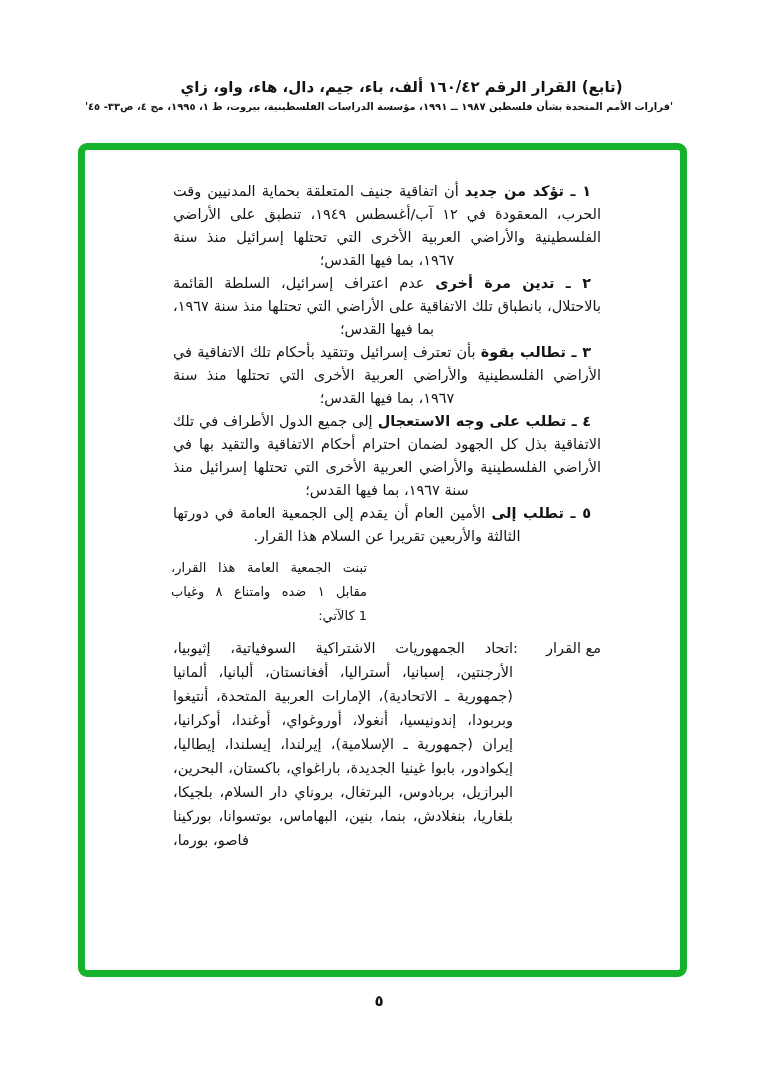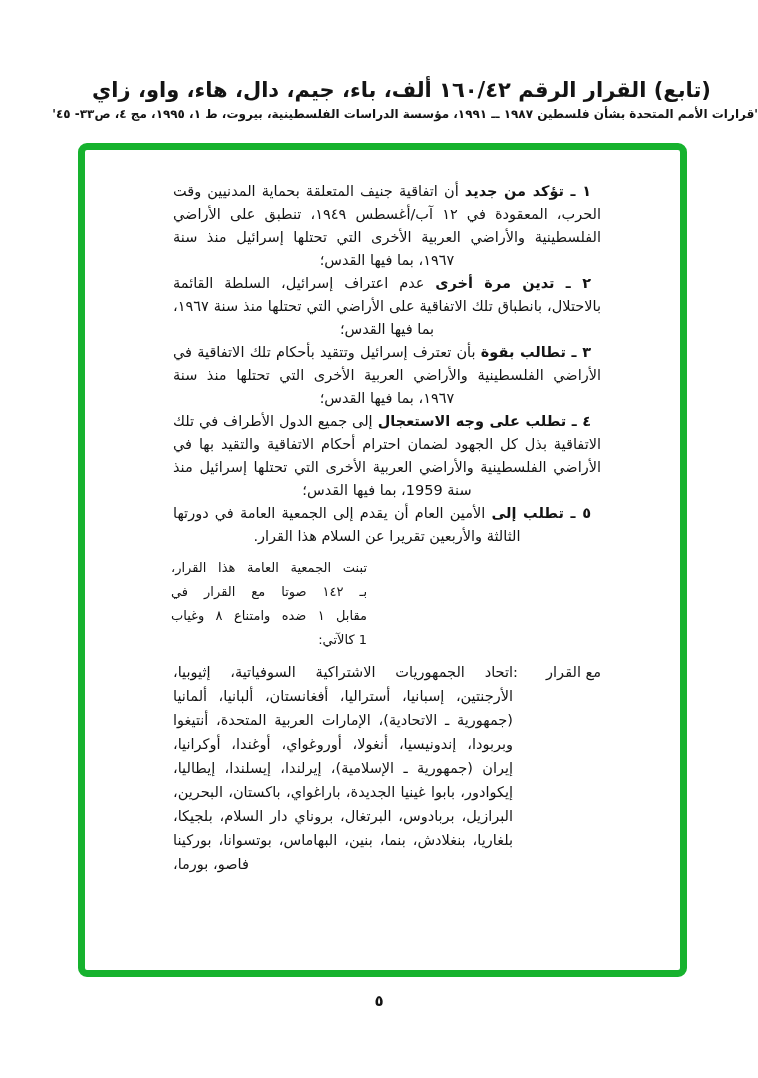--- a/index.html
+++ b/index.html
@@ -22,30 +22,29 @@
   }
   .header {
     position: absolute;
     top: 78px;
     left: 0;
     right: 0;
     text-align: center;
     direction: rtl;
   }
   .header-line1 {
-    font-size: 21px;
+    font-size: 15px;
     font-weight: bold;
     letter-spacing: 0.2px;
     margin-left: 45px;
   }
   .header-line2 {
-    font-size: 12px;
+    font-size: 10px;
     font-weight: bold;
     margin-top: 5px;
-    text-align: right;
   }
   .frame {
     position: absolute;
     left: 78px;
     top: 143px;
     width: 609px;
     height: 834px;
     box-sizing: border-box;
     border: 7px solid #701a75;
     border-radius: 9px;
@@ -122,27 +121,26 @@
 
   <div class="frame" style="border-color: rgb(22, 178, 46);">
     <div class="content">
 
       <p class="para"><b class="lead">١ ـ تؤكد من جديد</b><span> أن اتفاقية جنيف المتعلقة بحماية المدنيين وقت الحرب، المعقودة في ١٢ آب/أغسطس ١٩٤٩، تنطبق على الأراضي الفلسطينية والأراضي العربية الأخرى التي تحتلها إسرائيل منذ سنة ١٩٦٧، بما فيها القدس؛</span></p>
 
       <p class="para"><b class="lead">٢ ـ تدين مرة أخرى</b><span> عدم اعتراف إسرائيل، السلطة القائمة بالاحتلال، بانطباق تلك الاتفاقية على الأراضي التي تحتلها منذ سنة ١٩٦٧، بما فيها القدس؛</span></p>
 
       <p class="para"><b class="lead">٣ ـ تطالب بقوة</b><span> بأن تعترف إسرائيل وتتقيد بأحكام تلك الاتفاقية في الأراضي الفلسطينية والأراضي العربية الأخرى التي تحتلها منذ سنة ١٩٦٧، بما فيها القدس؛</span></p>
 
-      <p class="para"><b class="lead">٤ ـ تطلب على وجه الاستعجال</b><span> إلى جميع الدول الأطراف في تلك الاتفاقية بذل كل الجهود لضمان احترام أحكام الاتفاقية والتقيد بها في الأراضي الفلسطينية والأراضي العربية الأخرى التي تحتلها إسرائيل منذ سنة 1959، بما فيها القدس؛</span></p>
+      <p class="para"><b class="lead">٤ ـ تطلب على وجه الاستعجال</b><span> إلى جميع الدول الأطراف في تلك الاتفاقية بذل كل الجهود لضمان احترام أحكام الاتفاقية والتقيد بها في الأراضي الفلسطينية والأراضي العربية الأخرى التي تحتلها إسرائيل منذ سنة ١٩٦٧، بما فيها القدس؛</span></p>
 
       <p class="para"><b class="lead">٥ ـ تطلب إلى</b><span> الأمين العام أن يقدم إلى الجمعية العامة في دورتها الثالثة والأربعين تقريرا عن السلام هذا القرار.</span></p>
 
       <div class="adoption-note">
         <div class="note-line">تبنت الجمعية العامة هذا القرار،</div>
-        <div class="note-line">بـ ١٤٢ صوتا مع القرار في</div>
         <div class="note-line">مقابل ١ ضده وامتناع ٨ وغياب</div>
         <div class="note-line last">1 كالآتي:</div>
       </div>
 
       <div class="vote">
         <div class="vote-label">
           <span>مع القرار</span>
           <span>:</span>
         </div>
         <div class="vote-countries">اتحاد الجمهوريات الاشتراكية السوفياتية، إثيوبيا، الأرجنتين، إسبانيا، أستراليا، أفغانستان، ألبانيا، ألمانيا (جمهورية ـ الاتحادية)، الإمارات العربية المتحدة، أنتيغوا وبربودا، إندونيسيا، أنغولا، أوروغواي، أوغندا، أوكرانيا، إيران (جمهورية ـ الإسلامية)، إيرلندا، إيسلندا، إيطاليا، إيكوادور، بابوا غينيا الجديدة، باراغواي، باكستان، البحرين، البرازيل، بربادوس، البرتغال، بروناي دار السلام، بلجيكا، بلغاريا، بنغلادش، بنما، بنين، البهاماس، بوتسوانا، بوركينا فاصو، بورما،</div>

